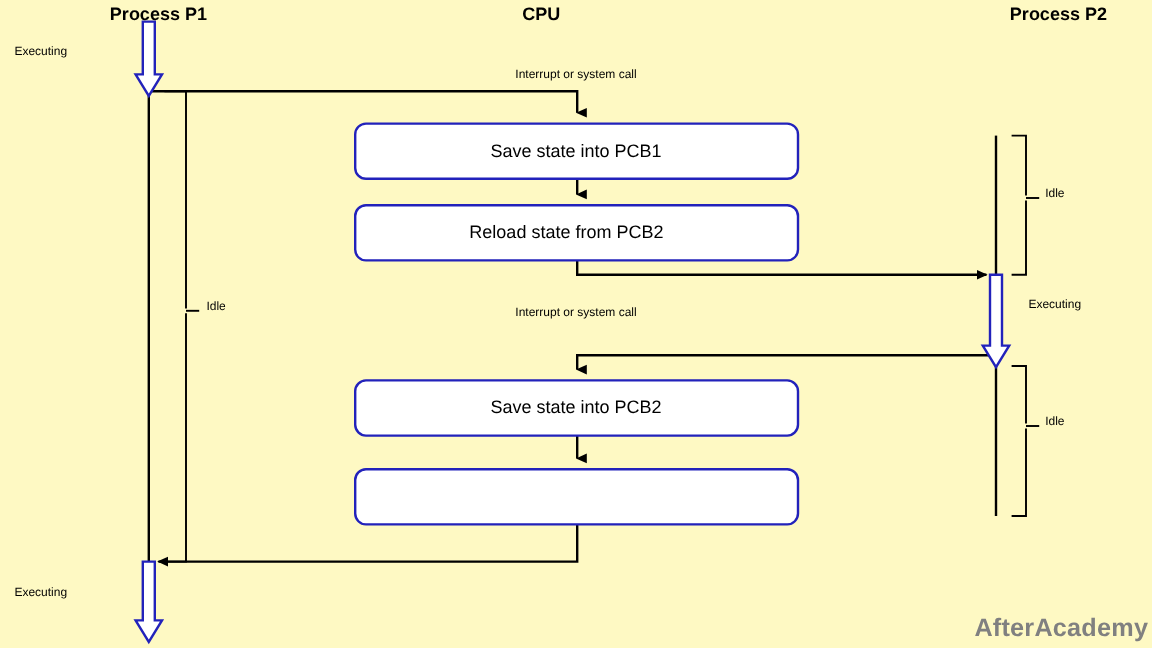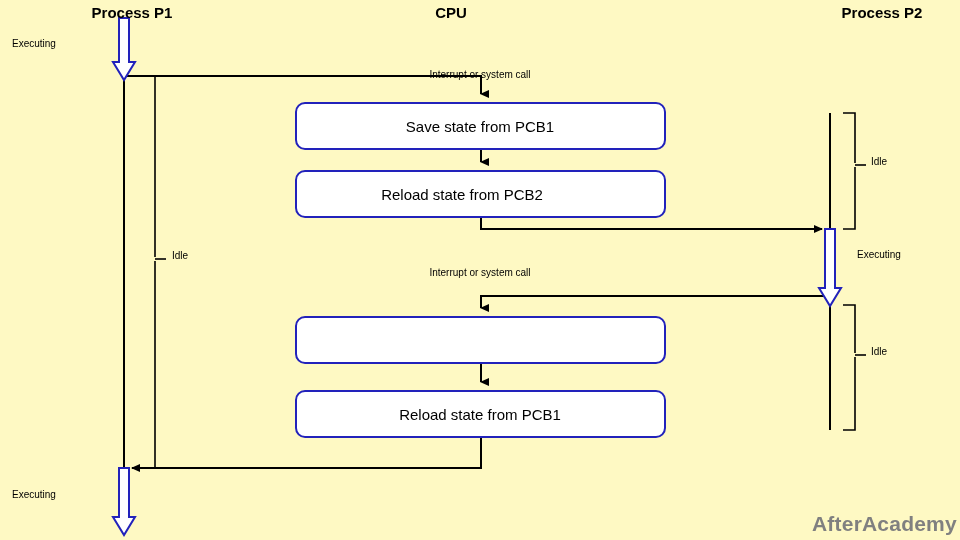--- a/index.html
+++ b/index.html
@@ -29,21 +29,21 @@
     color: #000000;
     white-space: nowrap;
     transform: translateX(-50%);
   }
   .lbl {
     position: absolute;
     font-size: 10px;
     color: #000000;
     white-space: nowrap;
   }
-  .lbl.ctr { transform: translateX(-50%); margin-top: 12px; }
+  .lbl.ctr { transform: translateX(-50%); }
   .boxtext {
     position: absolute;
     font-size: 15px;
     color: #000000;
     white-space: nowrap;
     transform: translate(-50%, -50%);
   }
   .wm {
     position: absolute;
     font-size: 21px;
@@ -107,23 +107,23 @@
     <rect x="296" y="103" width="369" height="46" rx="9" ry="9" fill="#FFFFFF" stroke="#2222BB" stroke-width="2"></rect>
     <rect x="296" y="171" width="369" height="46" rx="9" ry="9" fill="#FFFFFF" stroke="#2222BB" stroke-width="2"></rect>
     <rect x="296" y="317" width="369" height="46" rx="9" ry="9" fill="#FFFFFF" stroke="#2222BB" stroke-width="2"></rect>
     <rect x="296" y="391" width="369" height="46" rx="9" ry="9" fill="#FFFFFF" stroke="#2222BB" stroke-width="2"></rect>
   </svg>
 
   <div class="hdr" style="left:132px; top:4px;">Process P1</div>
   <div class="hdr" style="left:451px; top:4px;">CPU</div>
   <div class="hdr" style="left:838px; top:4px;margin-left:44px;">Process P2</div>
 
-  <div class="boxtext" style="left:480px; top:126px;">Save state from PCB1</div>
-  <div class="boxtext" style="left:462px; top:194px;text-align:right;">Reload state from PCB2</div>
-  <div class="boxtext" style="left:480px; top:414px;">Reload state from PCB1</div>
+  <div class="boxtext" style="left:480px; top:126px;">Save state into PCB1</div>
+  <div class="boxtext" style="left:472px; top:194px;text-align:right;">Reload state from PCB2</div>
+  <div class="boxtext" style="left:480px; top:340px;">Save state into PCB2</div>
 
   <div class="lbl ctr" style="left:480px; top:57px;">Interrupt or system call</div>
   <div class="lbl ctr" style="left:480px; top:255px;">Interrupt or system call</div>
 
   <div class="lbl" style="left:12px; top:38px;">Executing</div>
   <div class="lbl" style="left:172px; top:250px;">Idle</div>
   <div class="lbl" style="left:12px; top:489px;">Executing</div>
   <div class="lbl" style="left:871px; top:156px;">Idle</div>
   <div class="lbl" style="left:857px; top:249px;">Executing</div>
   <div class="lbl" style="left:871px; top:346px;">Idle</div>

